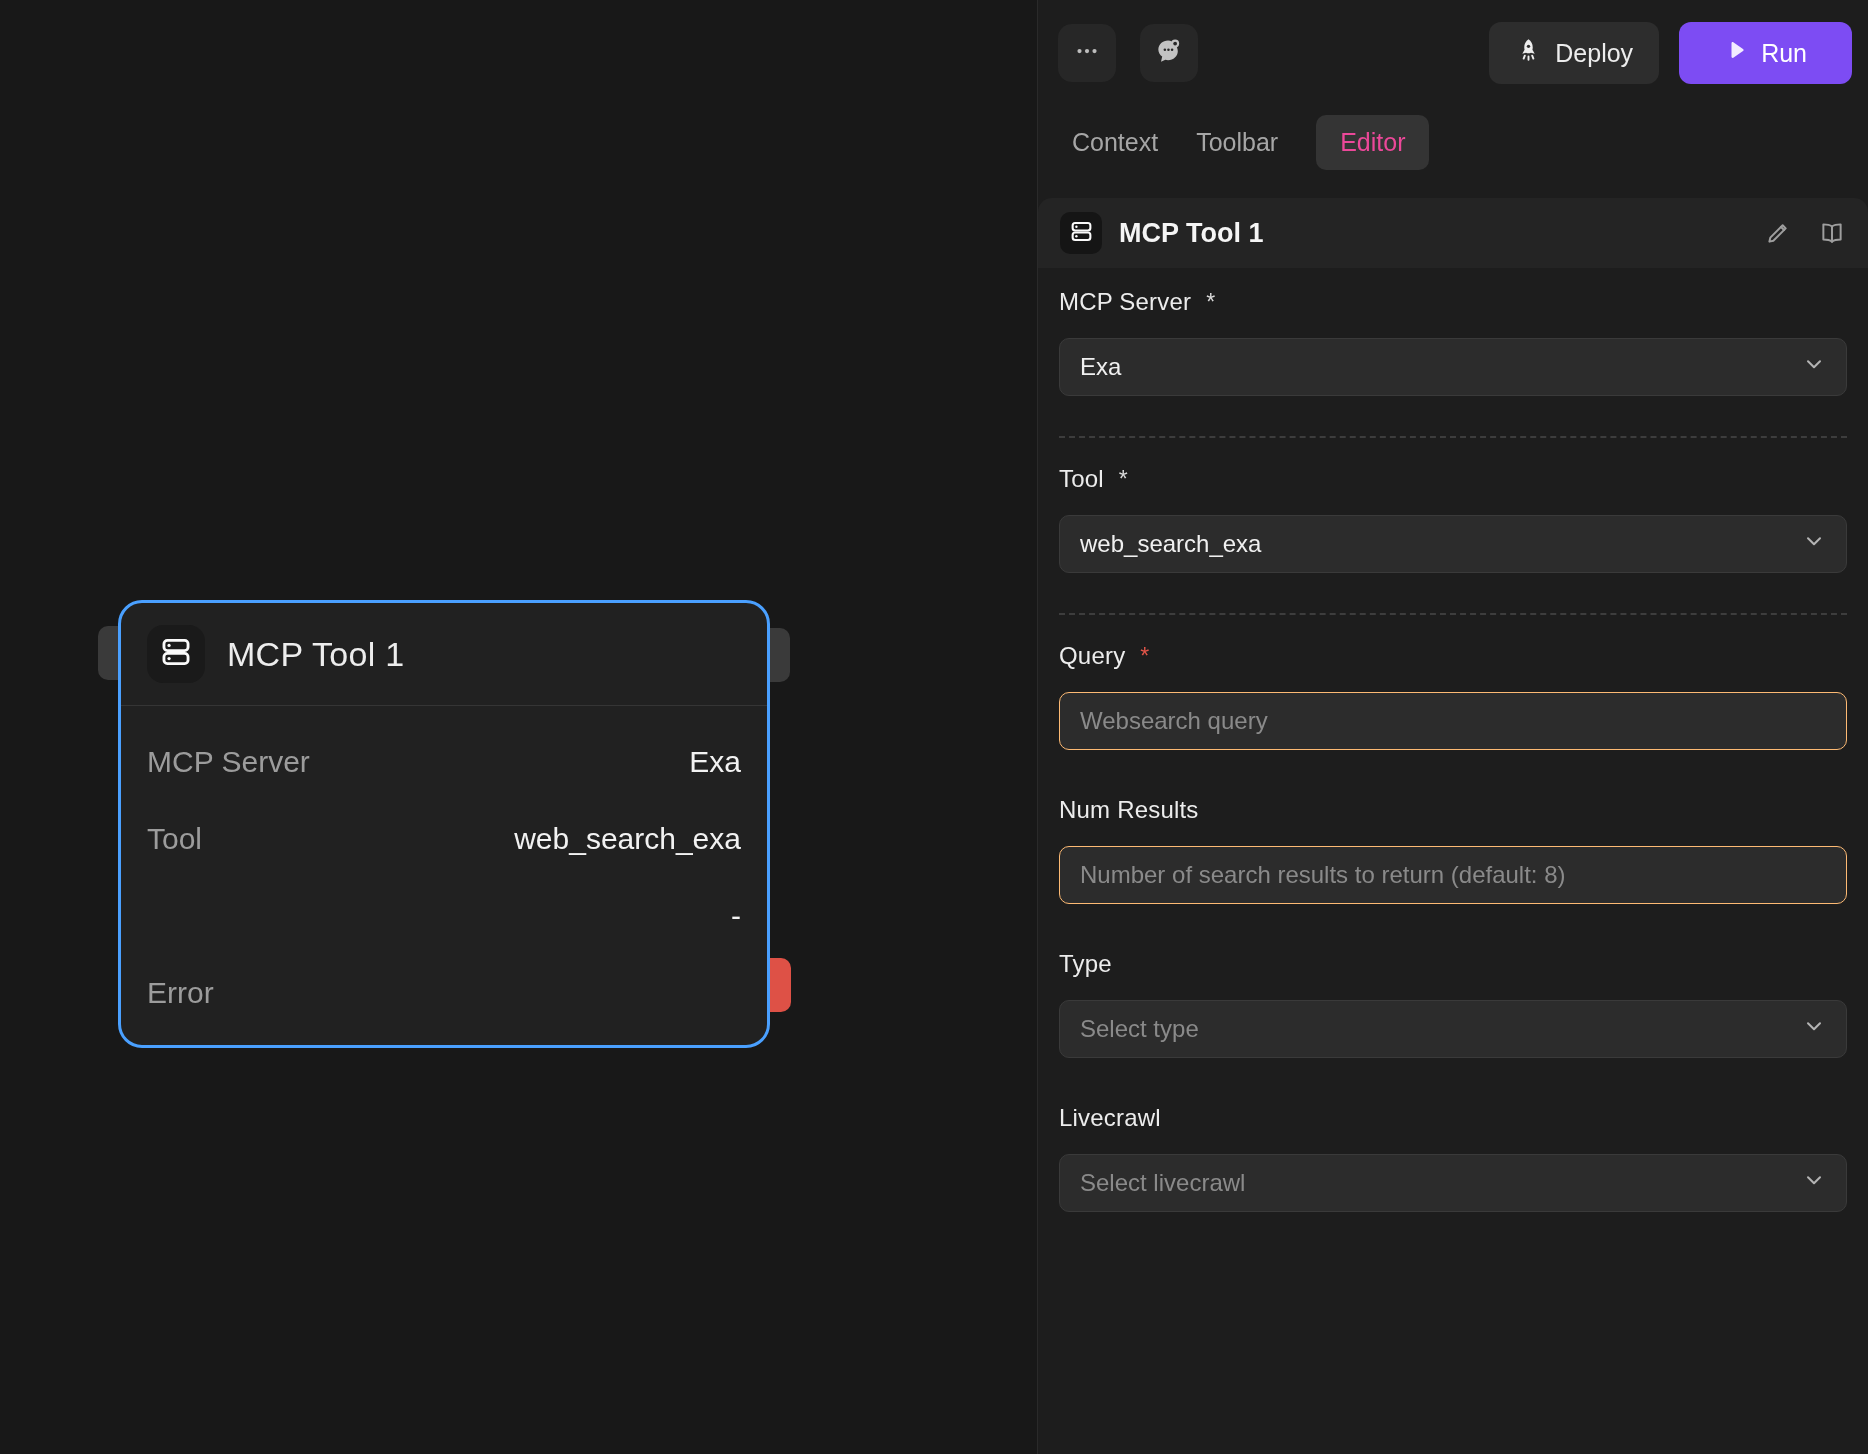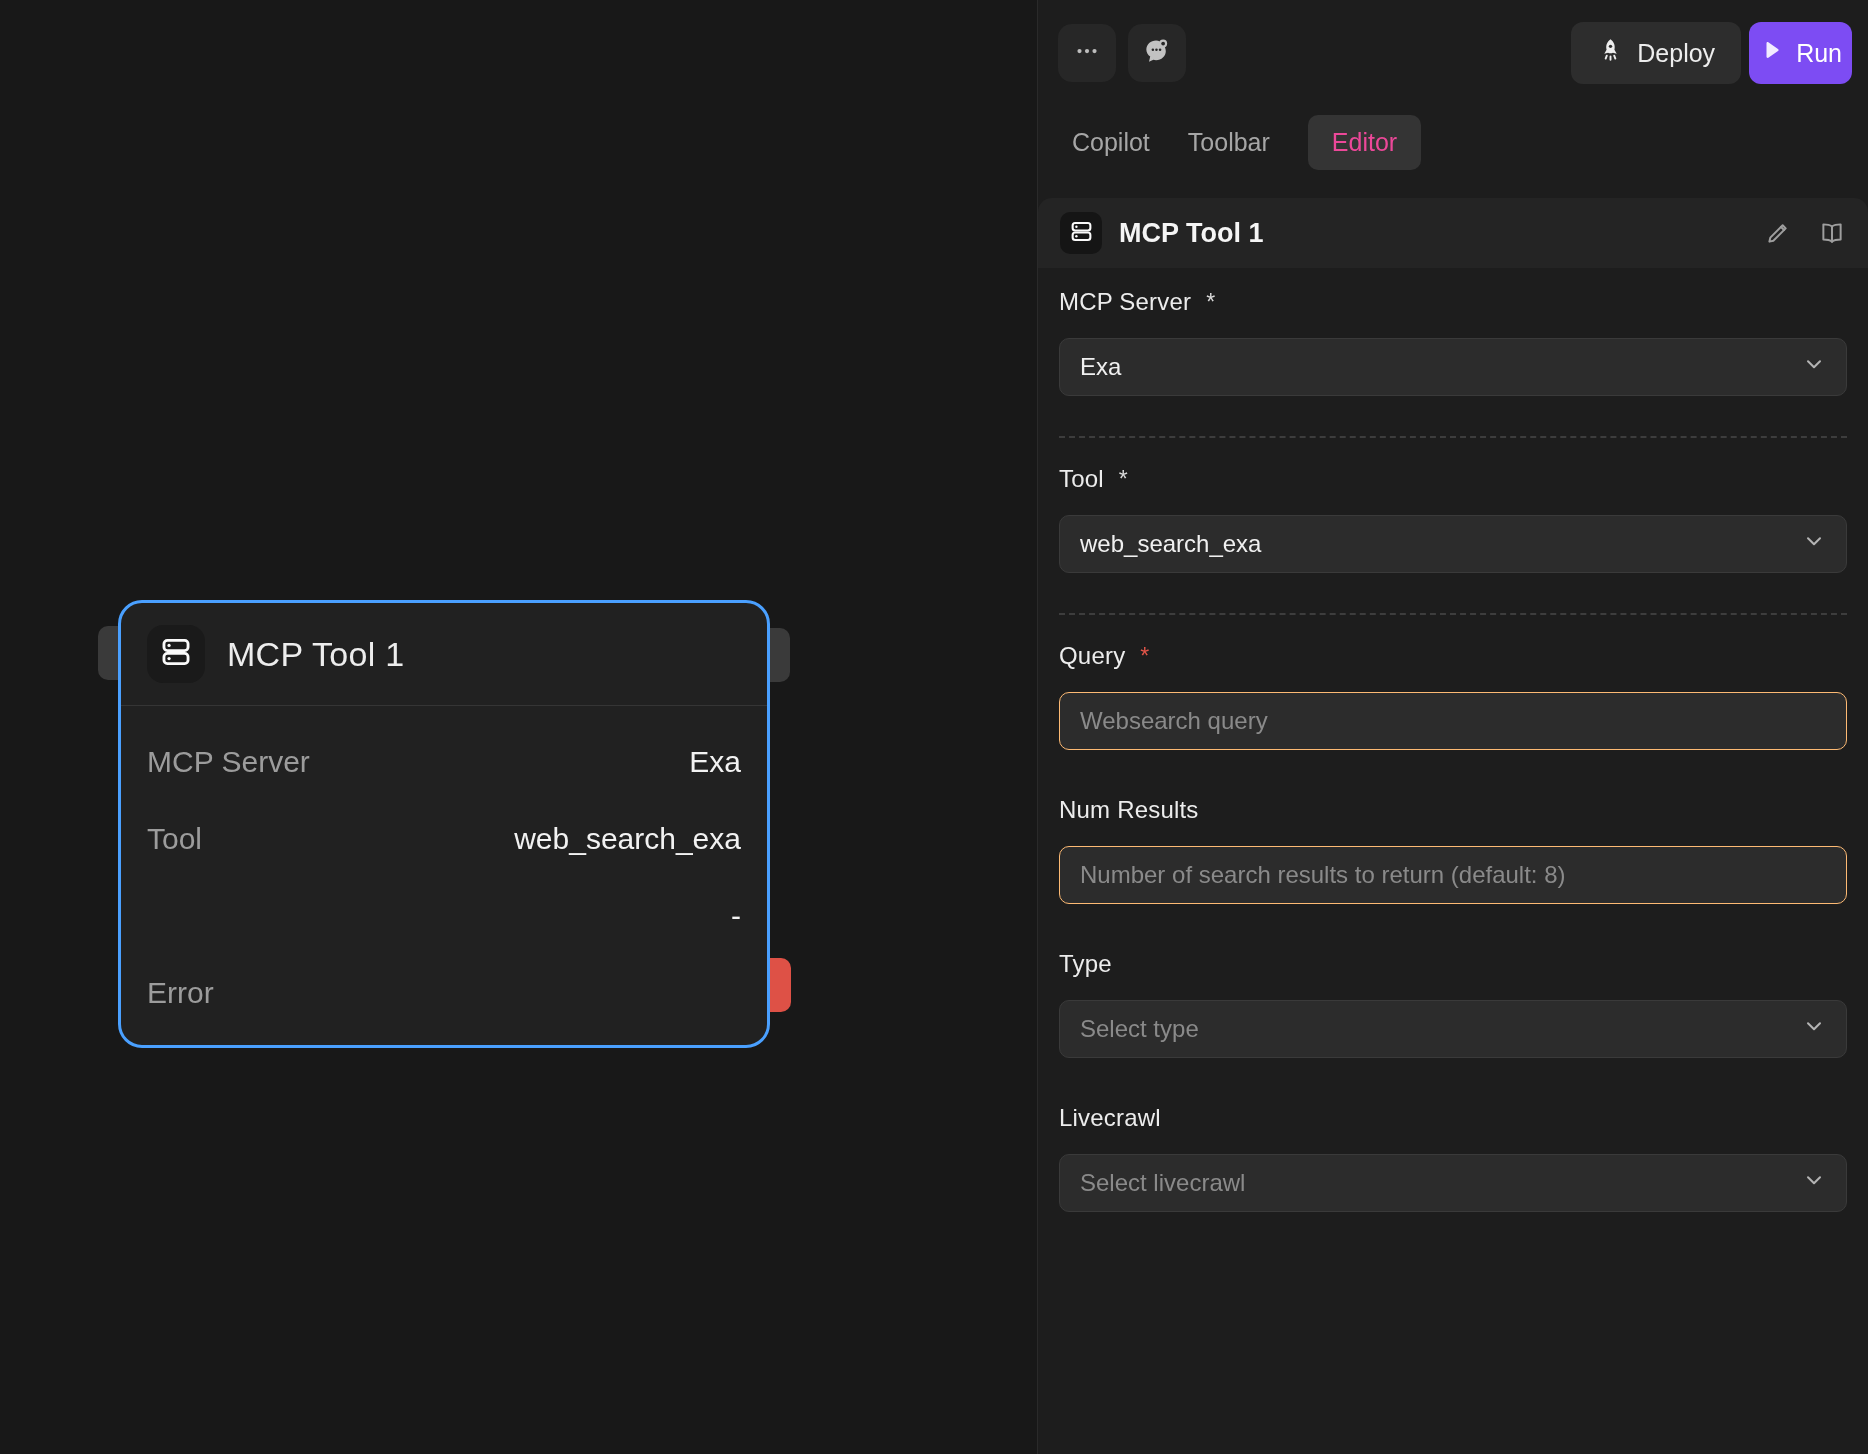--- a/index.html
+++ b/index.html
@@ -30,29 +30,29 @@
   .node-body { padding:36px 26px 0; }
   .node-row { display:flex; justify-content:space-between; align-items:center; min-height:40px; margin-bottom:37px; }
   .nlabel { font-size:30px; color:#9c9c9c; }
   .nvalue { font-size:30px; color:#f2f2f2; }
 
   
   .panel {
     position:absolute; top:0; right:0; width:831px; height:1454px;
     background:#1d1d1d; border-left:1px solid #2a2a2a;
   }
-  .panel-top { display:flex; align-items:center; padding:22px 16px 0 20px; }
+  .panel-top { display:flex; align-items:center; padding:22px 16px 0 20px;gap:12px; }
   .icon-btn { width:58px; height:58px; border-radius:14px; background:#272727; color:#bdbdbd;
               display:flex; align-items:center; justify-content:center; cursor:pointer; }
   .icon-btn + .icon-btn { margin-left:12px; }
   .spacer { flex:1; }
   .btn { height:62px; border-radius:12px; display:flex; align-items:center; gap:13px;
          font-size:25px; font-weight:500; cursor:pointer; }
   .btn-deploy { background:#2d2d2d; color:#ededed; padding:0 26px; margin-right:8px; }
-  .btn-run { background:#7d4cf3; color:#ffffff; padding:0 10px; }
+  .btn-run { background:#7d4cf3; color:#ffffff; padding:0 45px; }
 
   .tabs { display:flex; align-items:center; gap:38px; margin:30px 0 0 34px; height:56px; }
   .tab { color:#a6a6a6; font-size:25px; cursor:pointer; }
   .tab.active { background:#343434; color:#ec4899; border-radius:10px; padding:13px 24px; }
 
   .editor-header { margin-top:28px; height:70px; background:#242424; border-radius:14px 14px 0 0;
                    display:flex; align-items:center; padding:0 22px; }
   .chip { width:42px; height:42px; border-radius:10px; background:#151515; color:#fafafa;
           display:flex; align-items:center; justify-content:center; flex:none; }
   .editor-title { font-size:27px; font-weight:600; color:#f5f5f5; margin-left:17px; }
@@ -161,21 +161,21 @@
       <span>
         <svg width="24" height="24" viewBox="0 0 24 24" fill="#f2ecff">
           <path d="M7.5 5.2c0-.9 1-1.5 1.8-1L19 10.9c.8.5.8 1.7 0 2.2L9.3 19.8c-.8.5-1.8-.1-1.8-1V5.2z"></path>
         </svg>
       </span>
       <span>Run</span>
     </div>
   </div>
 
   <div class="tabs">
-    <div class="tab">Copilot</div>
+    <div class="tab">Context</div>
     <div class="tab">Toolbar</div>
     <div class="tab active">Editor</div>
   </div>
 
   <div class="editor-header">
     <div class="chip">
       <span>
         <svg width="25" height="25" viewBox="0 0 24 24" fill="none" stroke="currentColor" stroke-width="2">
           <rect x="3.5" y="3.8" width="17" height="7.2" rx="2.4"></rect>
           <rect x="3.5" y="13" width="17" height="7.2" rx="2.4"></rect>

